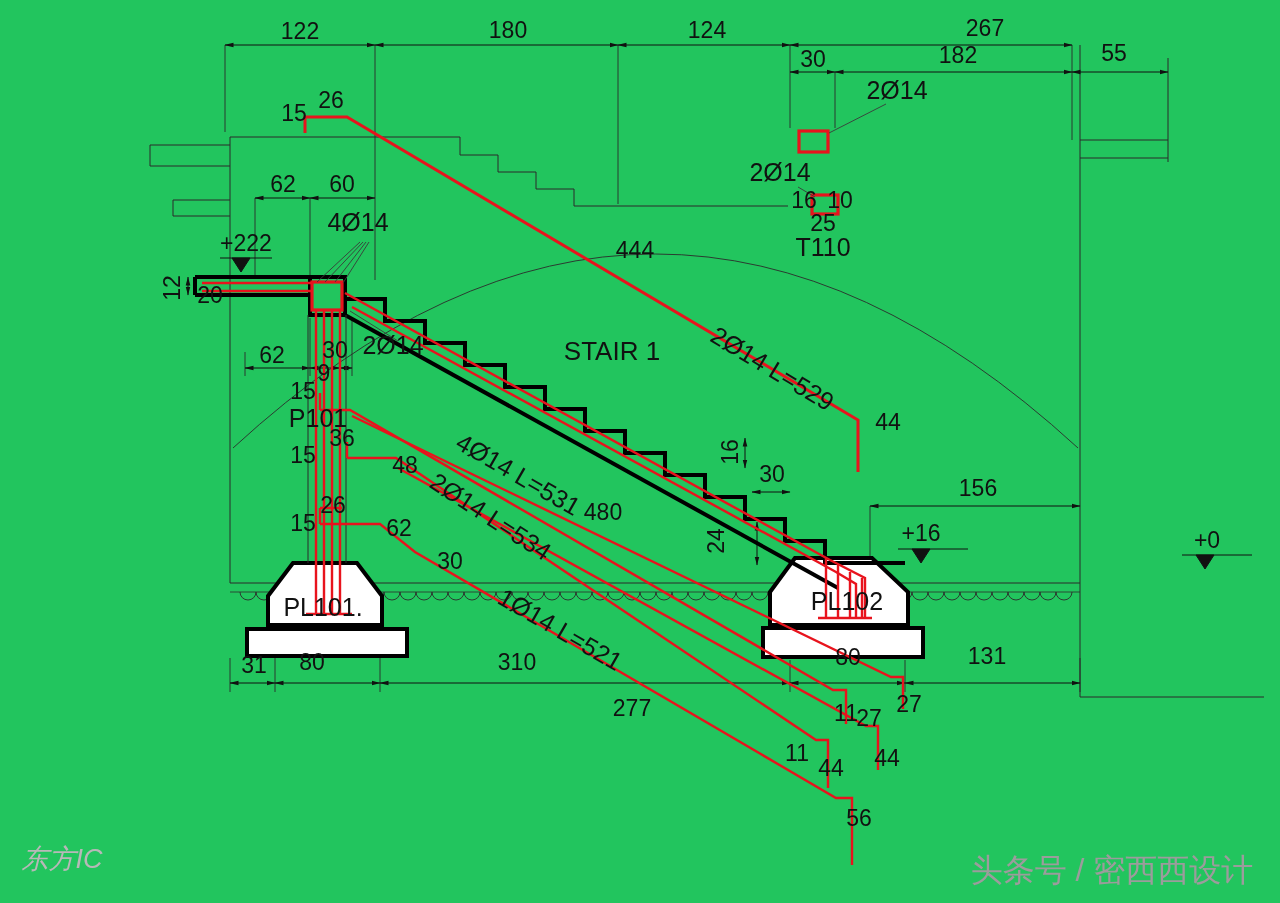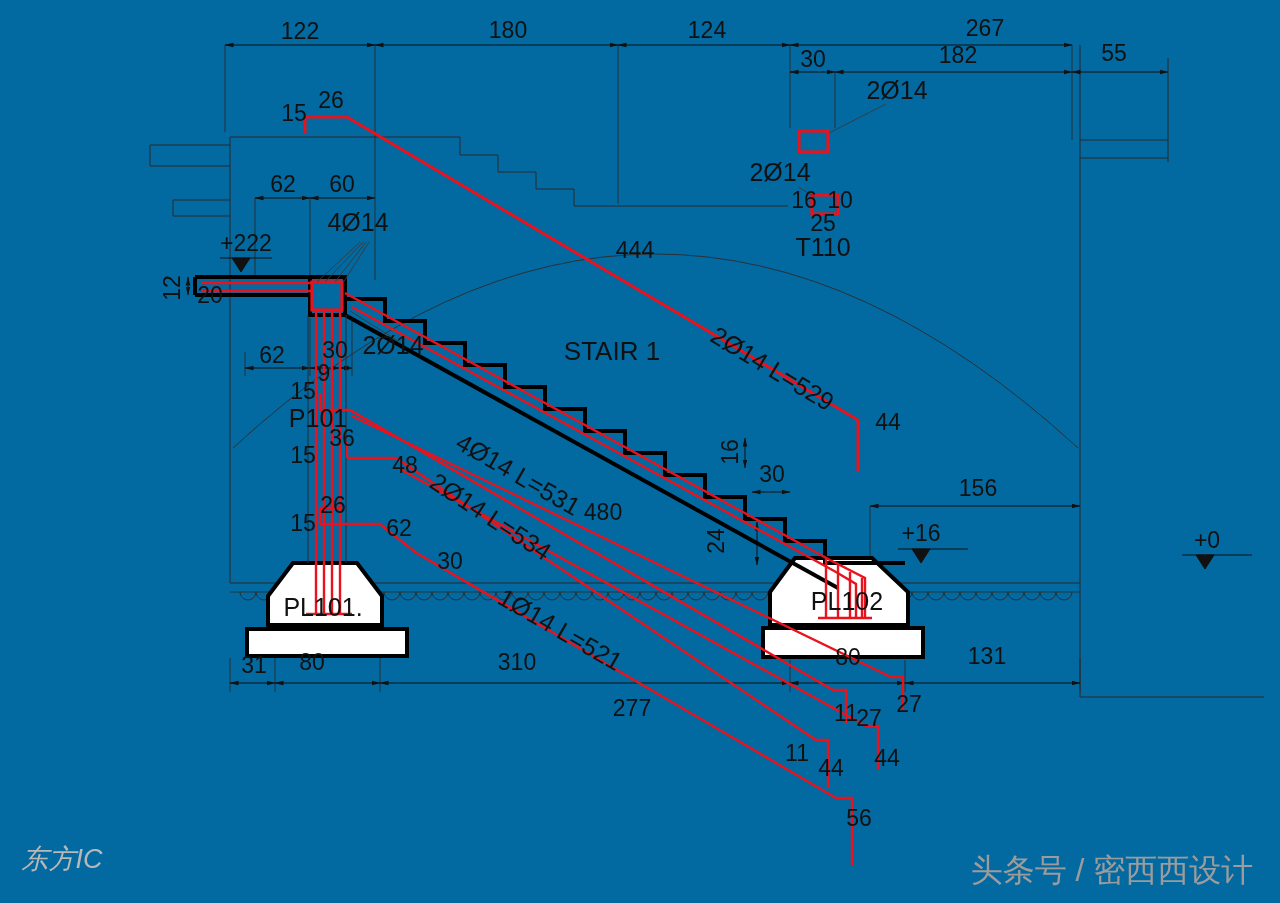--- a/index.html
+++ b/index.html
@@ -1,16 +1,16 @@
 <!DOCTYPE html>
 <html><head>
 <meta charset="utf-8">
 <style>
   html,body{margin:0;padding:0;background:#fff;}
-  .stage{position:relative;width:1280px;height:903px;background:#0369a1;overflow:hidden;
+  .stage{position:relative;width:1280px;height:903px;background:#22c55e;overflow:hidden;
          font-family:"Liberation Sans",sans-serif;}
   svg{position:absolute;left:0;top:0;}
   text{fill:#111;font-family:"Liberation Sans",sans-serif;}
   .dm{font-size:23px;}
   .md{font-size:25px;}
   .bg{font-size:26px;}
   .wm{fill:#b8b8b8;font-size:27px;font-style:italic;}
   .credit{fill:#9c9c9c;font-size:32px;}
 </style>
 </head>

